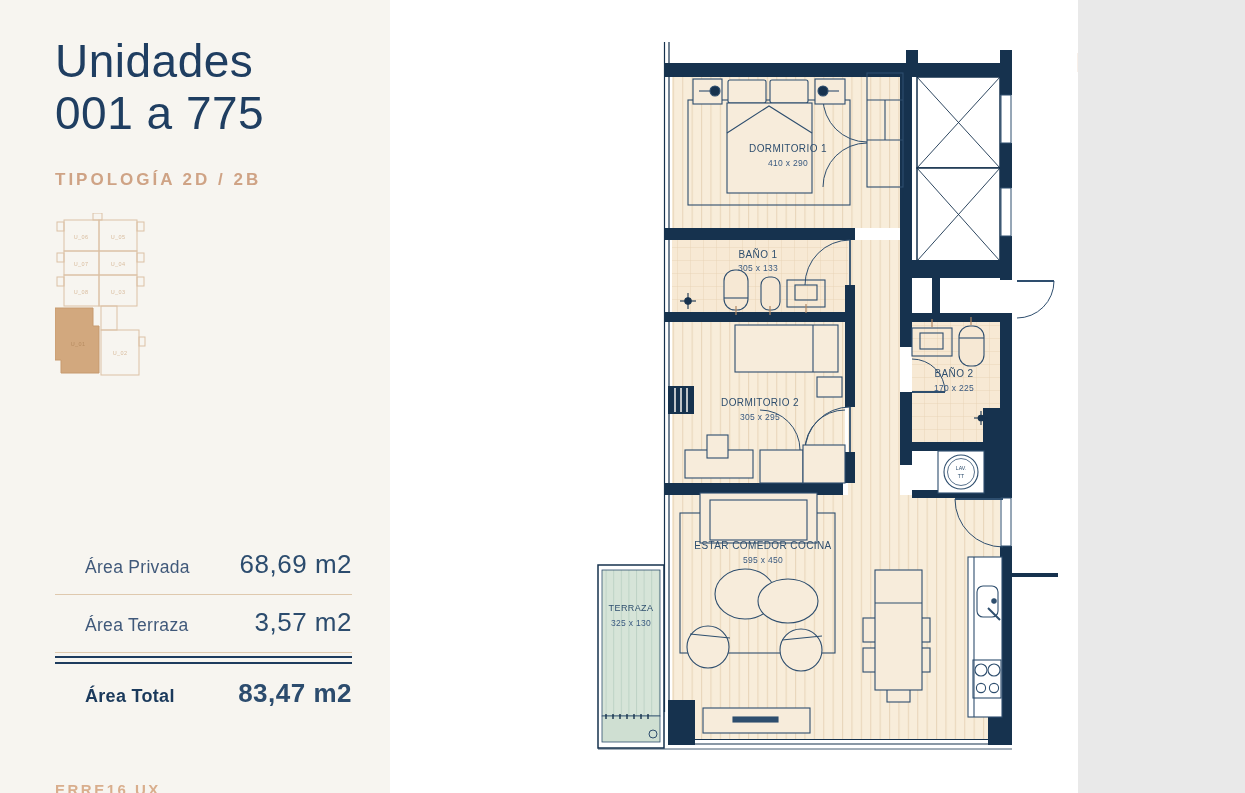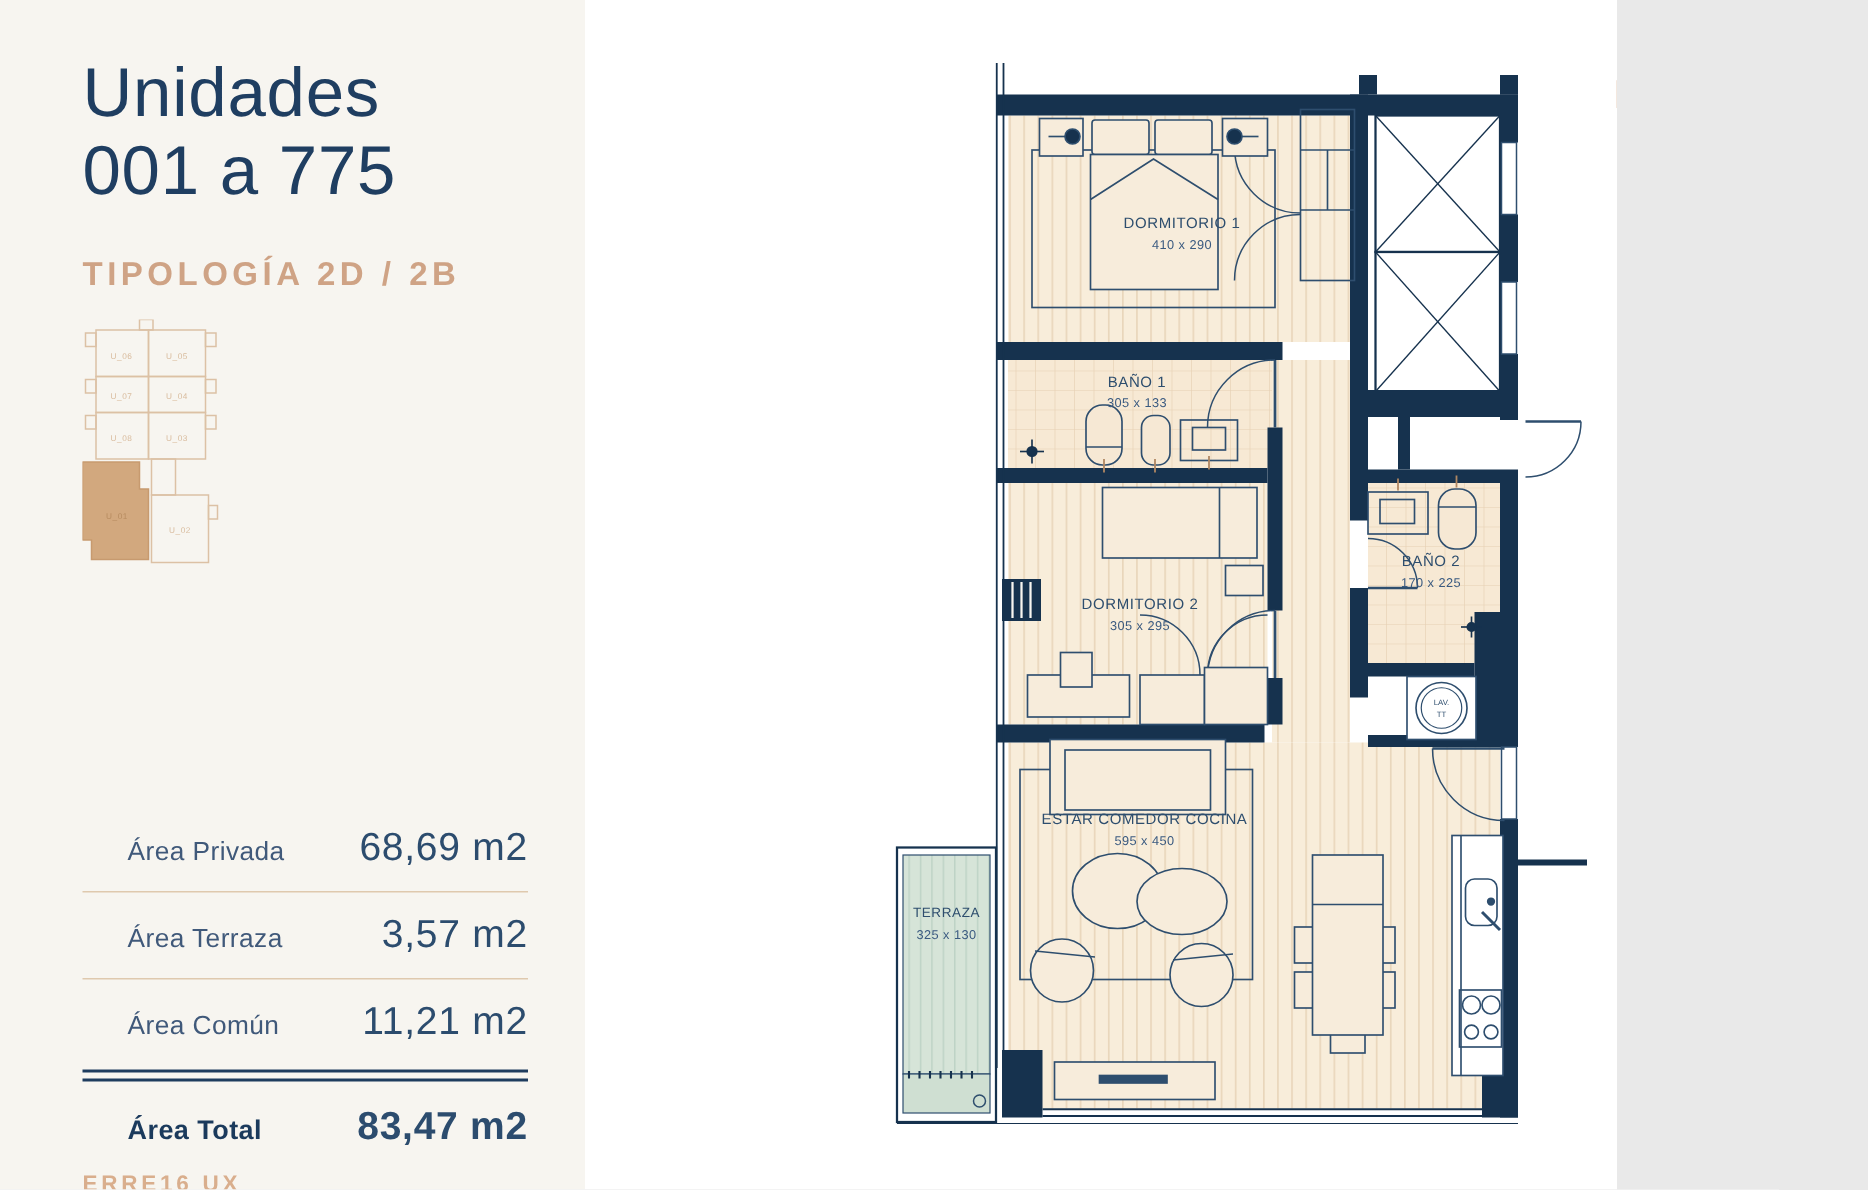--- a/index.html
+++ b/index.html
@@ -3,21 +3,21 @@
 <meta charset="utf-8">
 <style>
   html,body{margin:0;padding:0;background:#e9e9e9;}
   .sheet{position:relative;width:1078px;height:793px;background:#ffffff;overflow:hidden;
          font-family:"Liberation Sans",sans-serif;}
   .abs{position:absolute;}
   
   .panel{left:0;top:0;width:390px;height:793px;background:#f7f5f0;}
   .title{left:55px;top:36px;width:320px;font-size:46px;line-height:1.12;font-weight:500;
          color:#1f3e61;letter-spacing:.5px;}
-  .typology{left:55px;top:170px;font-size:22px;font-weight:bold;letter-spacing:3px;color:#cfa385;}
+  .typology{left:55px;top:170px;font-size:17px;font-weight:bold;letter-spacing:3px;color:#cfa385;}
   .areas{left:55px;top:537px;width:297px;}
   .area-row{display:flex;justify-content:space-between;align-items:baseline;padding:12px 0 14px 0;margin-left:30px;}
   .area-label{font-size:17.5px;color:#40597a;letter-spacing:.3px;}
   .area-value{font-size:26px;color:#2c4c6e;letter-spacing:.5px;}
   .sep{border-bottom:1px solid #dfc9ae;height:0;}
   .double-sep{height:4px;border-top:2px solid #1e3c5e;border-bottom:2px solid #1e3c5e;margin:3px 0 2px 0;}
   .total .area-label{font-size:18px;font-weight:bold;color:#1b3a5c;}
   .total .area-value{font-weight:600;}
   .footer{left:55px;top:782px;font-size:15px;font-weight:bold;letter-spacing:2.5px;color:#d9ae8d;line-height:1;}
   
@@ -79,24 +79,20 @@
     <div class="area-row">
       <span class="area-label">Área Privada</span>
       <span class="area-value">68,69 m2</span>
     </div>
     <div class="sep"></div>
     <div class="area-row">
       <span class="area-label">Área Terraza</span>
       <span class="area-value">3,57 m2</span>
     </div>
     <div class="sep"></div>
-    <div class="area-row">
-      <span class="area-label">Área Común</span>
-      <span class="area-value">11,21 m2</span>
-    </div>
     <div class="double-sep"></div>
     <div class="area-row total">
       <span class="area-label">Área Total</span>
       <span class="area-value">83,47 m2</span>
     </div>
   </div>
 
   <div class="abs footer">ERRE16 UX</div>
 
   <div class="abs logo">

